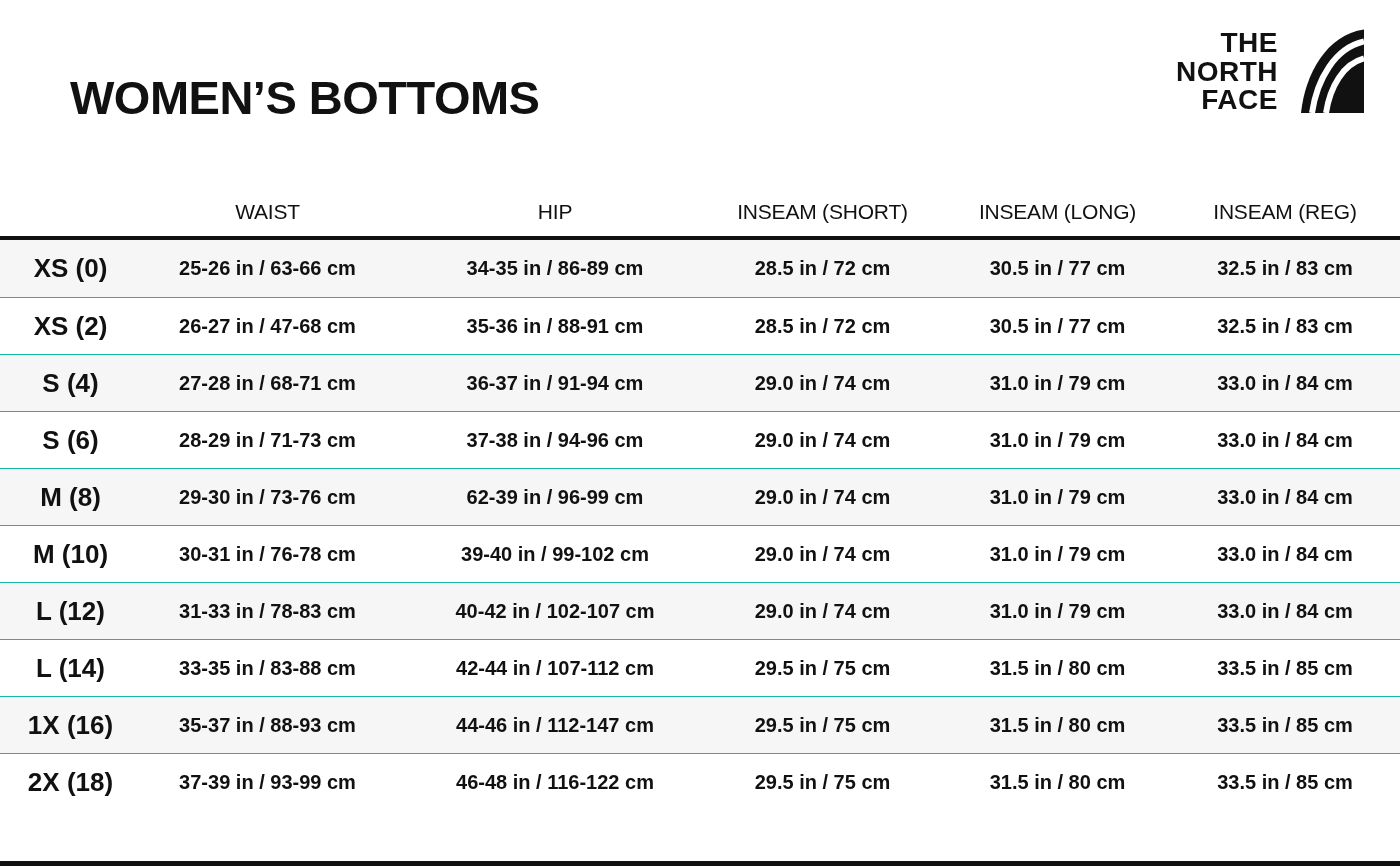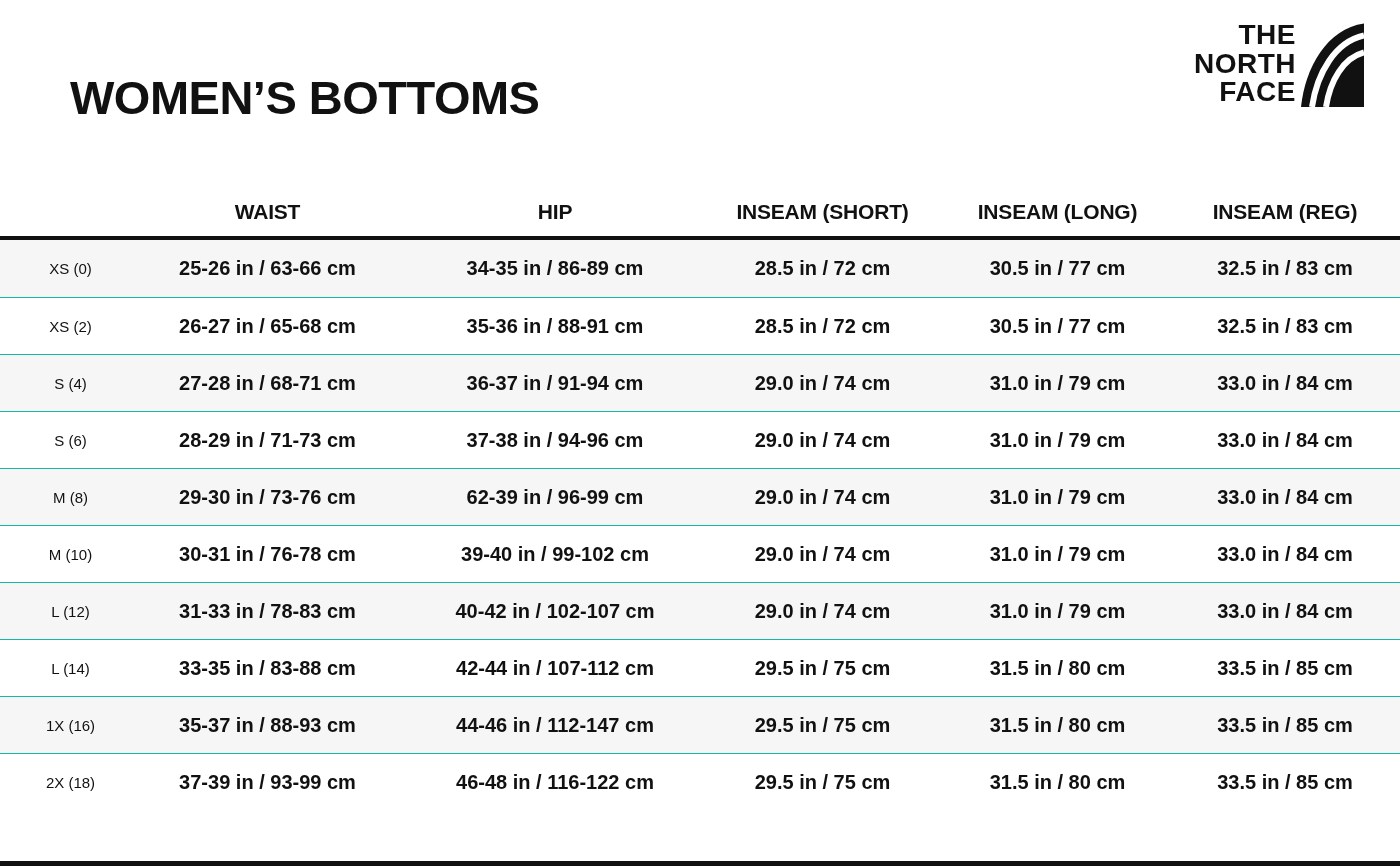--- a/index.html
+++ b/index.html
@@ -21,25 +21,25 @@
     font-weight: 700;
     letter-spacing: -0.5px;
     color: #111111;
     line-height: 1;
     white-space: nowrap;
     margin-left: 40px;
   }
 
   .brand-logo {
     position: absolute;
-    top: 20px;
+    top: 28px;
     right: 36px;
     display: flex;
-    align-items: flex-end;
-    gap: 5px;
+    align-items: flex-start;
+    gap: 23px;
   }
   .brand-words {
     text-align: right;
     font-weight: 700;
     font-size: 28px;
     line-height: 28.5px;
     letter-spacing: 0.5px;
     color: #111111;
     padding-top: 1px;
   }
@@ -58,28 +58,28 @@
     align-items: center;
   }
   .tr > div {
     text-align: center;
     white-space: nowrap;
   }
   .thead {
     height: 52px;
     border-bottom: 4px solid #111111;
     font-size: 21px;
-    font-weight: 700;
+    font-weight: 400;
     letter-spacing: -0.2px;
   }
   .row { height: 57px; font-size: 20px; font-weight: 700; }
   .row + .row { border-top: 1px solid #14b8a6; }
   .row:nth-child(odd)  { background: #f6f6f6; }  
   .row:nth-child(even) { background: #ffffff; }
-  .row .size-cell { font-size: 15px; font-weight: 400; padding-left: 16px; }
+  .row .size-cell { font-size: 26px; font-weight: 700; padding-left: 16px; }
 
   .bottom-rule {
     position: absolute;
     left: 0;
     bottom: 0;
     width: 1400px;
     height: 5px;
     background: #111111;
   }
 </style>
@@ -115,21 +115,21 @@
     <div class="tr row">
       <div class="size-cell">XS (0)</div>
       <div>25-26 in / 63-66 cm</div>
       <div>34-35 in / 86-89 cm</div>
       <div>28.5 in / 72 cm</div>
       <div>30.5 in / 77 cm</div>
       <div>32.5 in / 83 cm</div>
     </div>
     <div class="tr row">
       <div class="size-cell">XS (2)</div>
-      <div>26-27 in / 65-68 cm</div>
+      <div>26-27 in / 47-68 cm</div>
       <div>35-36 in / 88-91 cm</div>
       <div>28.5 in / 72 cm</div>
       <div>30.5 in / 77 cm</div>
       <div>32.5 in / 83 cm</div>
     </div>
     <div class="tr row">
       <div class="size-cell">S (4)</div>
       <div>27-28 in / 68-71 cm</div>
       <div>36-37 in / 91-94 cm</div>
       <div>29.0 in / 74 cm</div>

